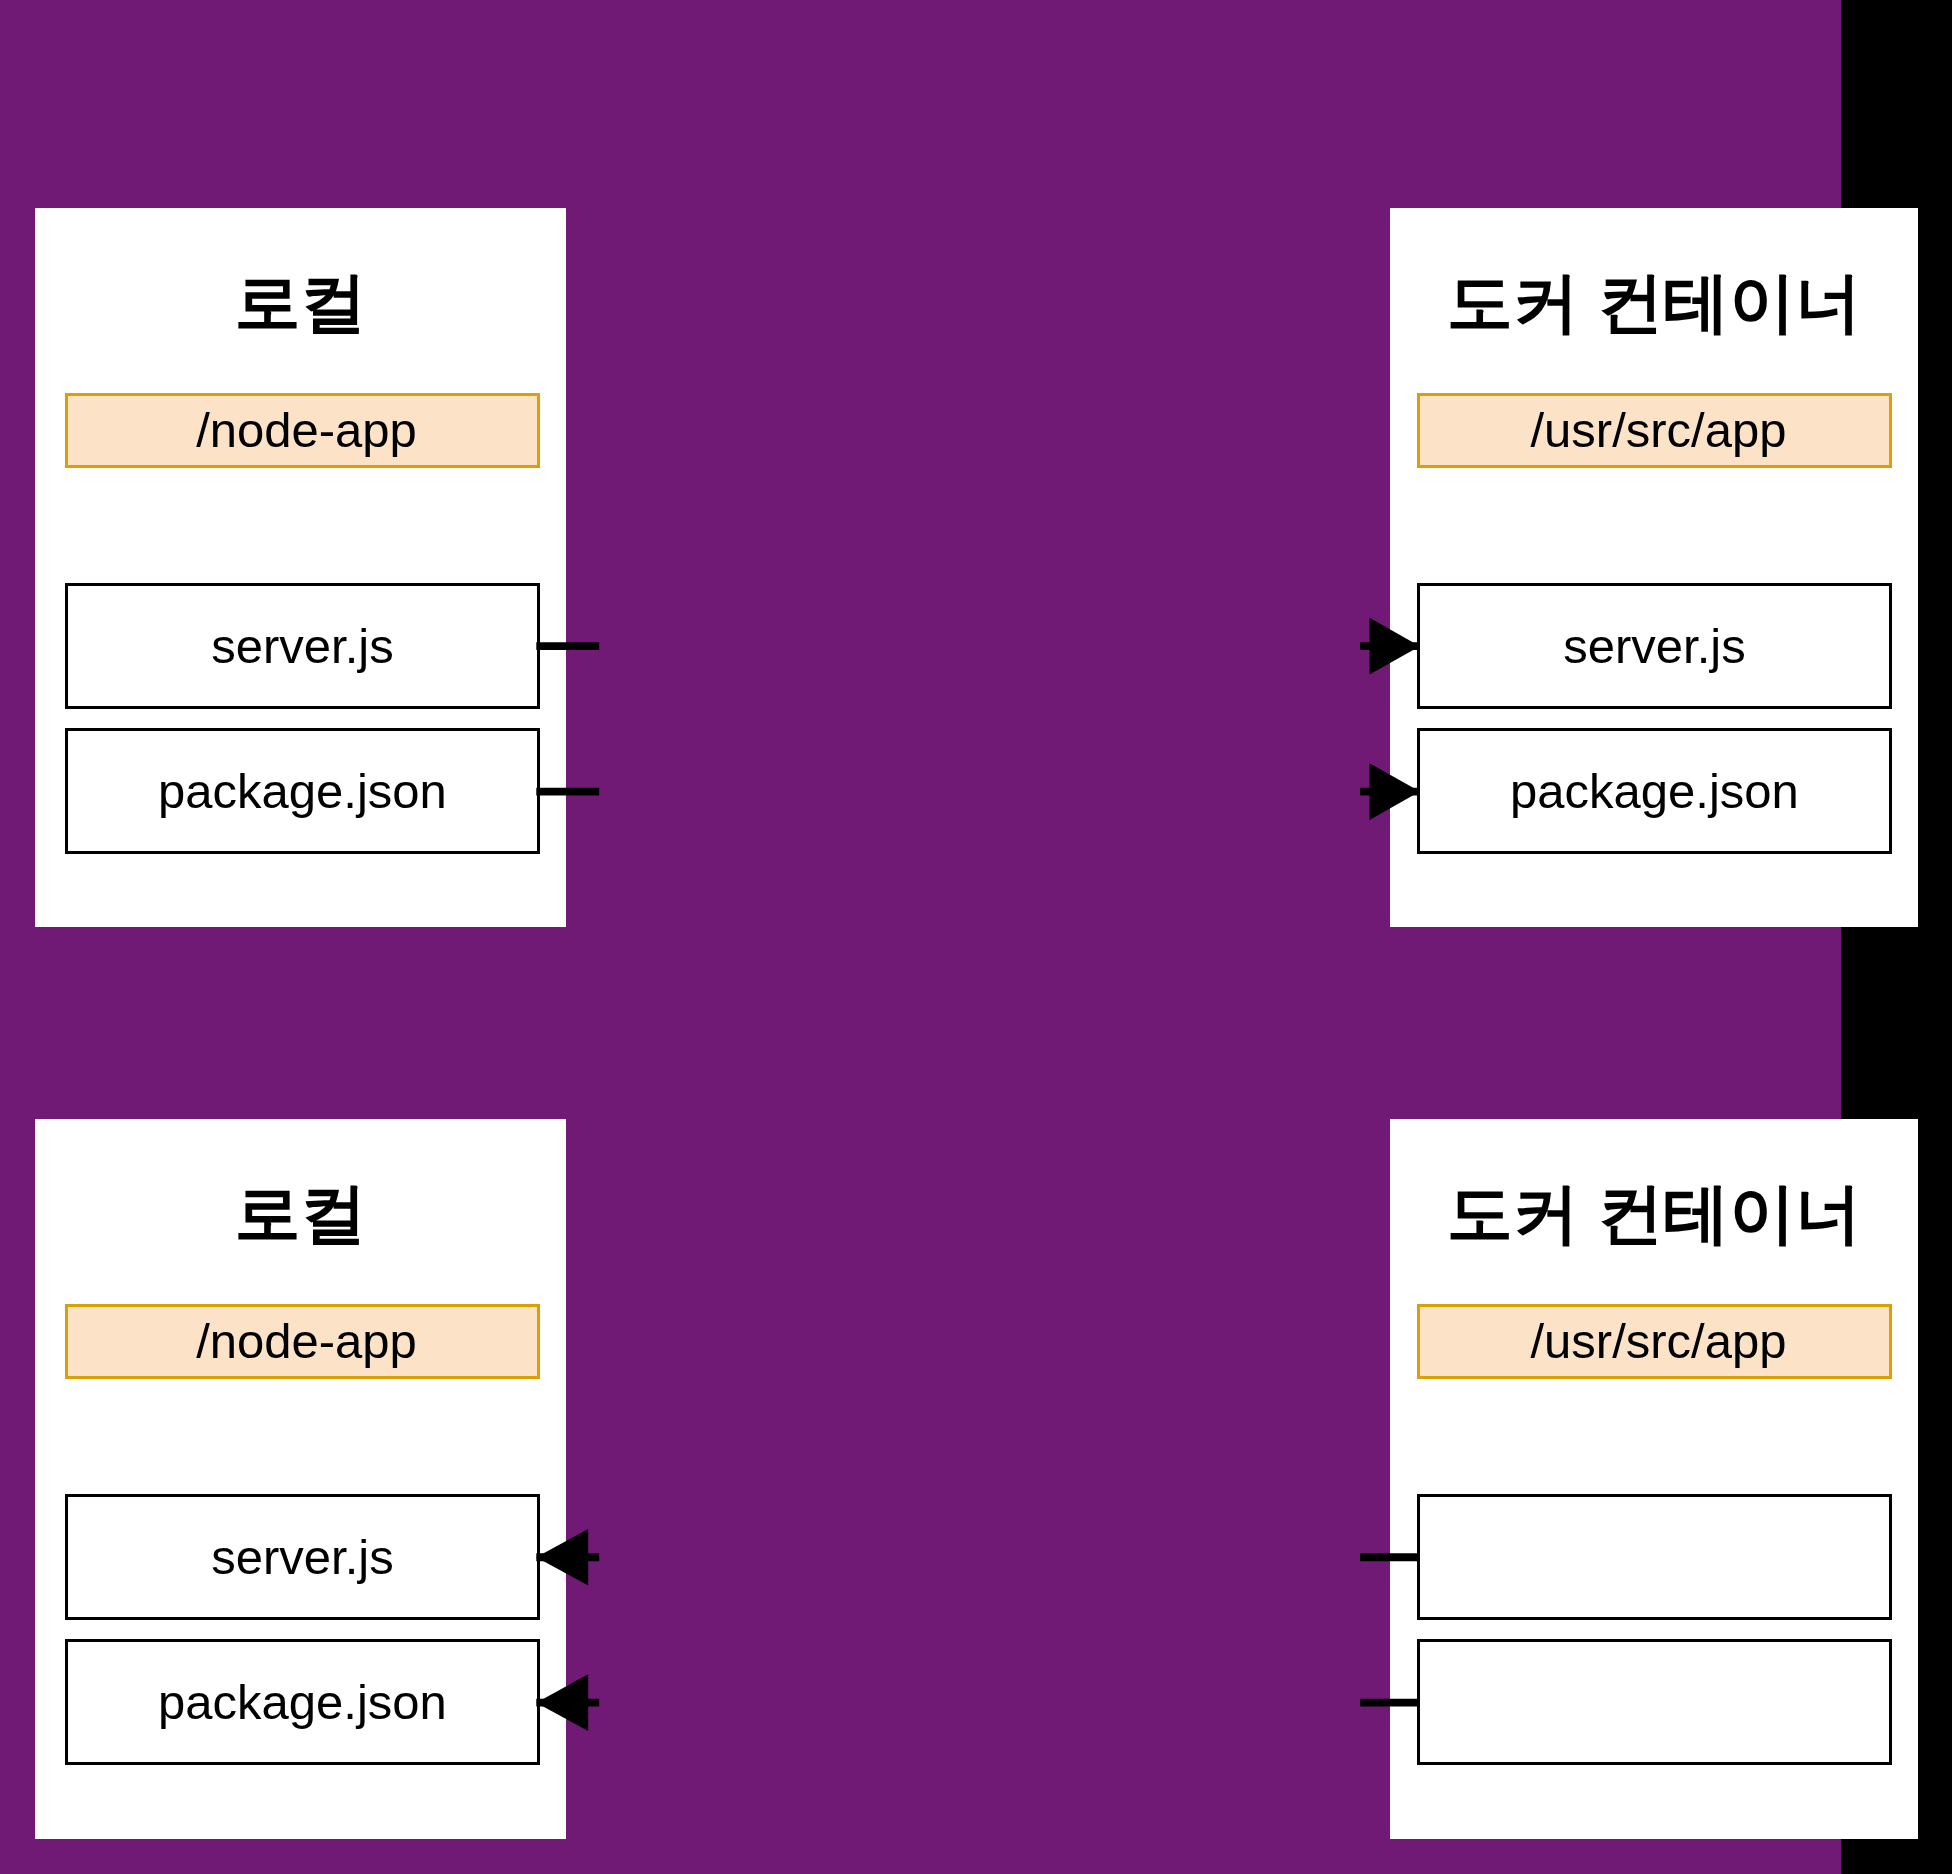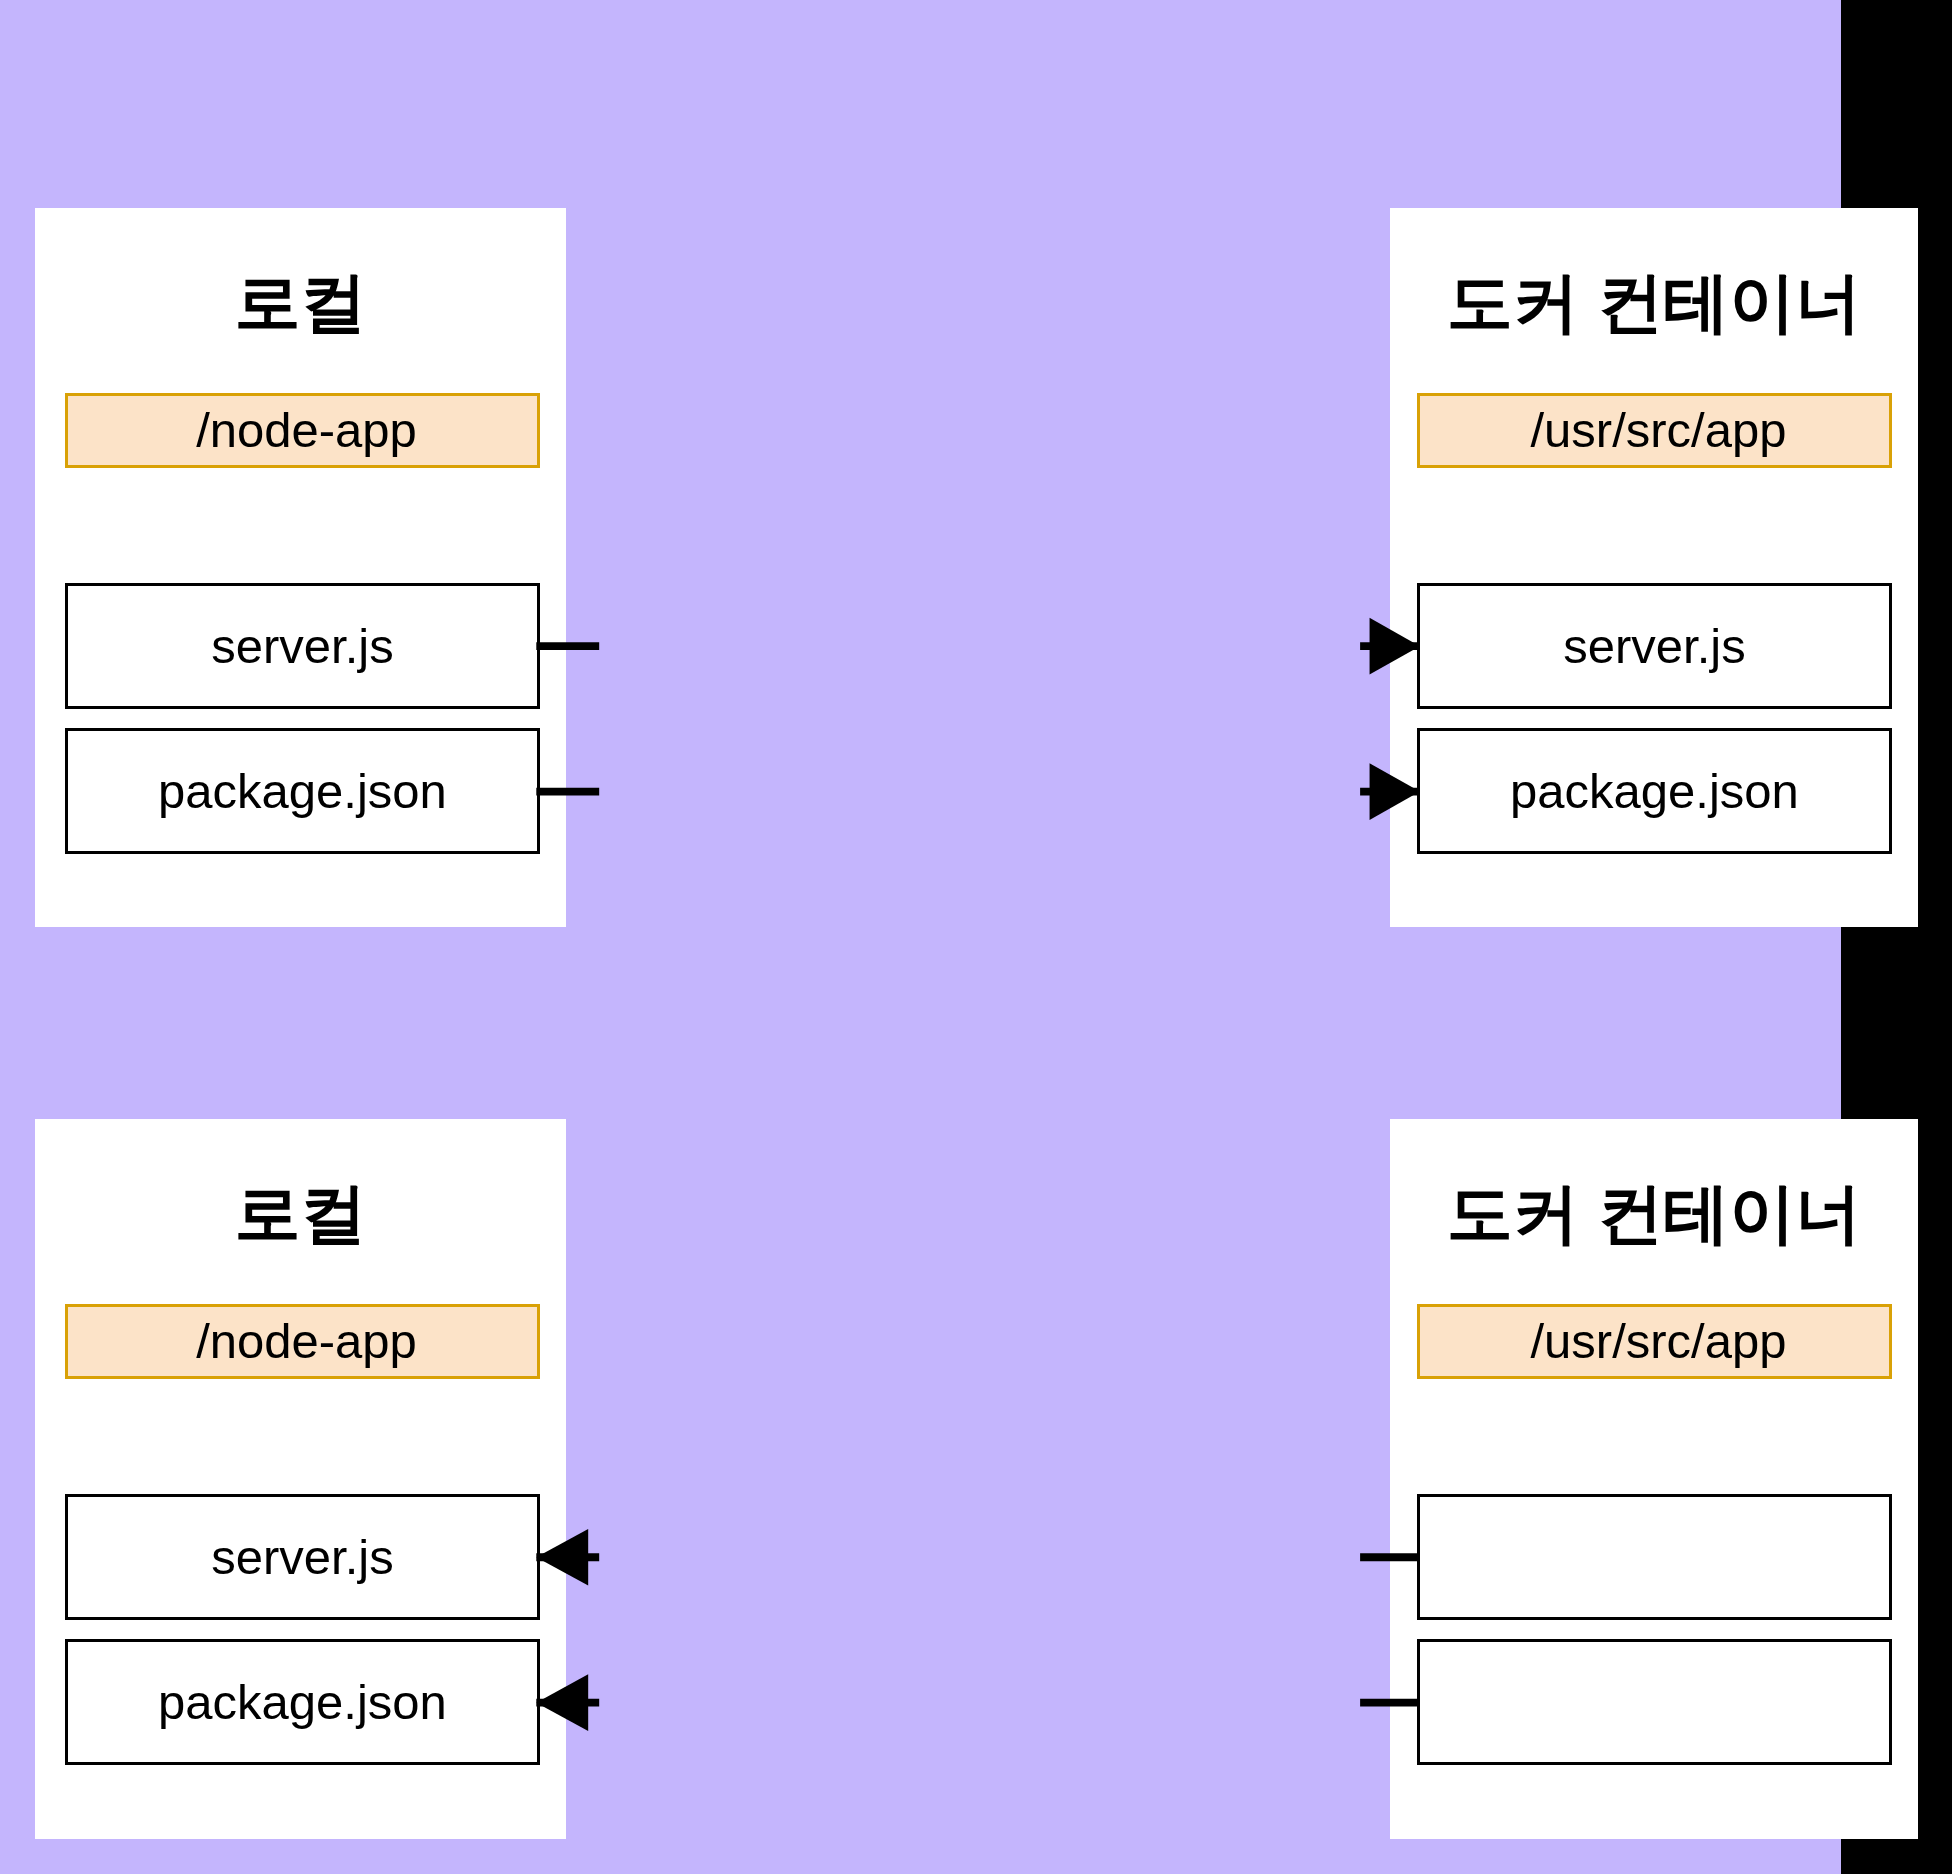--- a/index.html
+++ b/index.html
@@ -1,19 +1,19 @@
 <!DOCTYPE html>
 <html style="font-size:12.6px"><head>
 <meta charset="utf-8">
 <style>
   html,body{margin:0;padding:0;background:#000;}
   body{width:1953px;height:1874px;position:relative;overflow:hidden;
        font-family:"Liberation Sans","DejaVu Sans",sans-serif;}
 
-  .stage{position:absolute;left:0;top:0;width:1841px;height:1874px;background:#c4b5fd;}
+  .stage{position:absolute;left:0;top:0;width:1841px;height:1874px;background:#701a75;}
 
   
   .panel{position:absolute;background:#ffffff;box-sizing:border-box;}
 
   .panel-title{
     position:absolute;left:0;right:0;
     text-align:center;
     font-weight:bold;
     color:#000;
     line-height:1;

